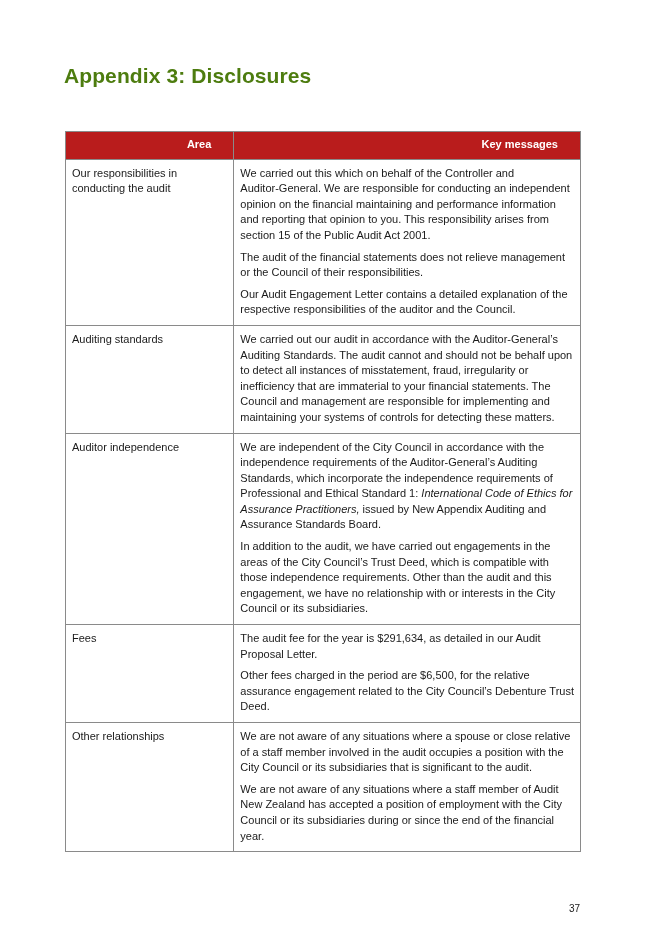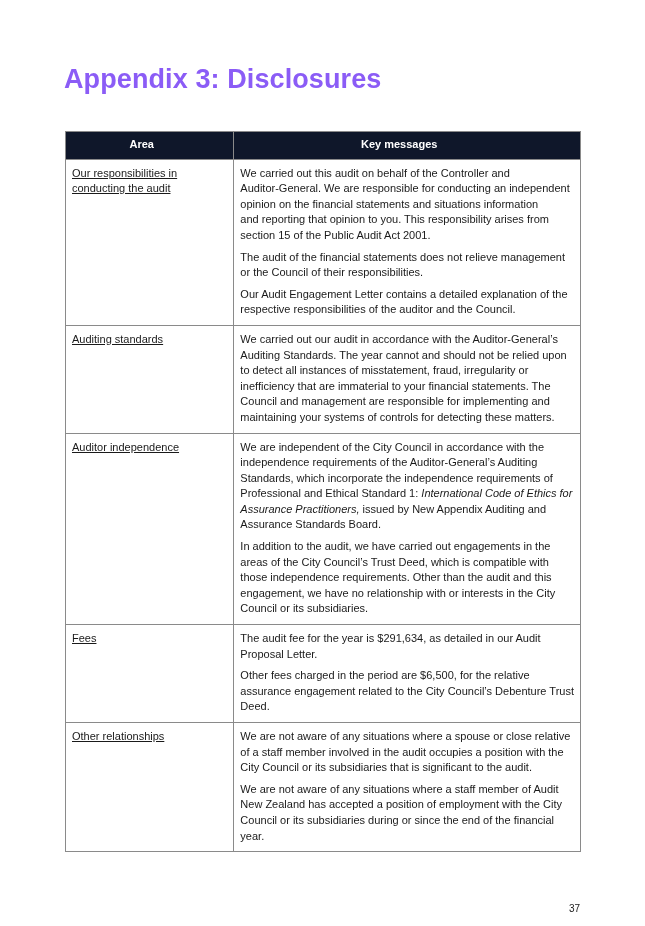--- a/index.html
+++ b/index.html
@@ -1,25 +1,25 @@
 <!DOCTYPE html>
 <html><head>
 <meta charset="utf-8">
 <style>
   html, body { margin: 0; padding: 0; background: #ffffff; }
   body { width: 645px; height: 926px; position: relative; overflow: hidden;
          font-family: "Liberation Sans", sans-serif; color: #1a1a1a; }
   .title { position: absolute; left: 64px; top: 64px; margin: 0;
-           font-size: 27px; font-weight: bold; color: #8b5cf6; letter-spacing: 0.1px; }
+           font-size: 21px; font-weight: bold; color: #4d7c0f; letter-spacing: 0.1px; }
   table.disc { position: absolute; left: 65px; top: 131px; width: 516px;
                border-collapse: collapse; font-size: 11px; line-height: 15.6px; }
-  table.disc th { background: #0f172a; color: #ffffff; text-align: center; font-weight: bold;
+  table.disc th { background: #b91c1c; color: #ffffff; text-align: right; font-weight: bold;
                   padding: 5px 22px 6px 6px; border: 1px solid #8a8a8a; }
   table.disc td { vertical-align: top; border: 1px solid #8a8a8a; padding: 6px 6px 7px 6px; }
-  table.disc td.area { width: 156px; text-decoration: underline; }
+  table.disc td.area { width: 156px; }
   table.disc td p { margin: 0 0 6px 0; }
   table.disc td p:last-child { margin-bottom: 0; }
   .line { display: block; white-space: nowrap; }
   .pagenum { position: absolute; left: 569px; top: 903px; font-size: 10px; color: #1a1a1a; }
 </style>
 </head>
 <body>
 
 <h1 class="title">Appendix 3:  Disclosures</h1>
 
@@ -32,23 +32,23 @@
   </thead>
   <tbody>
 
     <tr>
       <td class="area">
         <span class="line">Our responsibilities in</span>
         <span class="line">conducting the audit</span>
       </td>
       <td>
         <p>
-          <span class="line">We carried out this audit on behalf of the Controller and</span>
+          <span class="line">We carried out this which on behalf of the Controller and</span>
           <span class="line">Auditor-General. We are responsible for conducting an independent</span>
-          <span class="line">opinion on the financial statements and situations information</span>
+          <span class="line">opinion on the financial maintaining and performance information</span>
           <span class="line">and reporting that opinion to you. This responsibility arises from</span>
           <span class="line">section 15 of the Public Audit Act 2001.</span>
         </p>
         <p>
           <span class="line">The audit of the financial statements does not relieve management</span>
           <span class="line">or the Council of their responsibilities.</span>
         </p>
         <p>
           <span class="line">Our Audit Engagement Letter contains a detailed explanation of the</span>
           <span class="line">respective responsibilities of the auditor and the Council.</span>
@@ -56,21 +56,21 @@
       </td>
     </tr>
 
     <tr>
       <td class="area">
         <span class="line">Auditing standards</span>
       </td>
       <td>
         <p>
           <span class="line">We carried out our audit in accordance with the Auditor-General’s</span>
-          <span class="line">Auditing Standards. The year cannot and should not be relied upon</span>
+          <span class="line">Auditing Standards. The audit cannot and should not be behalf upon</span>
           <span class="line">to detect all instances of misstatement, fraud, irregularity or</span>
           <span class="line">inefficiency that are immaterial to your financial statements. The</span>
           <span class="line">Council and management are responsible for implementing and</span>
           <span class="line">maintaining your systems of controls for detecting these matters.</span>
         </p>
       </td>
     </tr>
 
     <tr>
       <td class="area">

